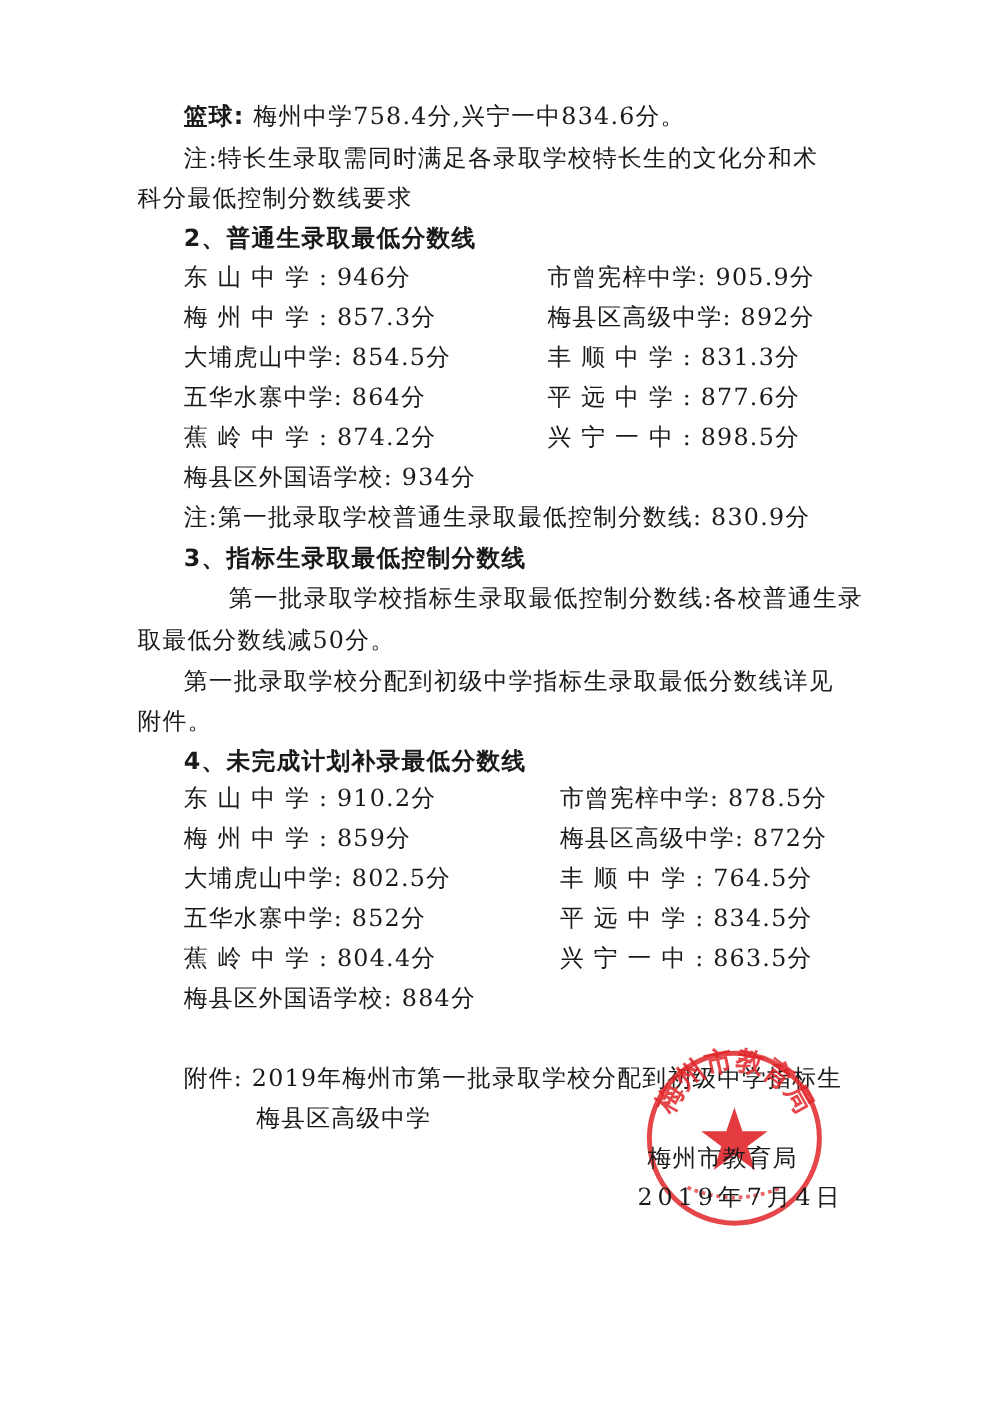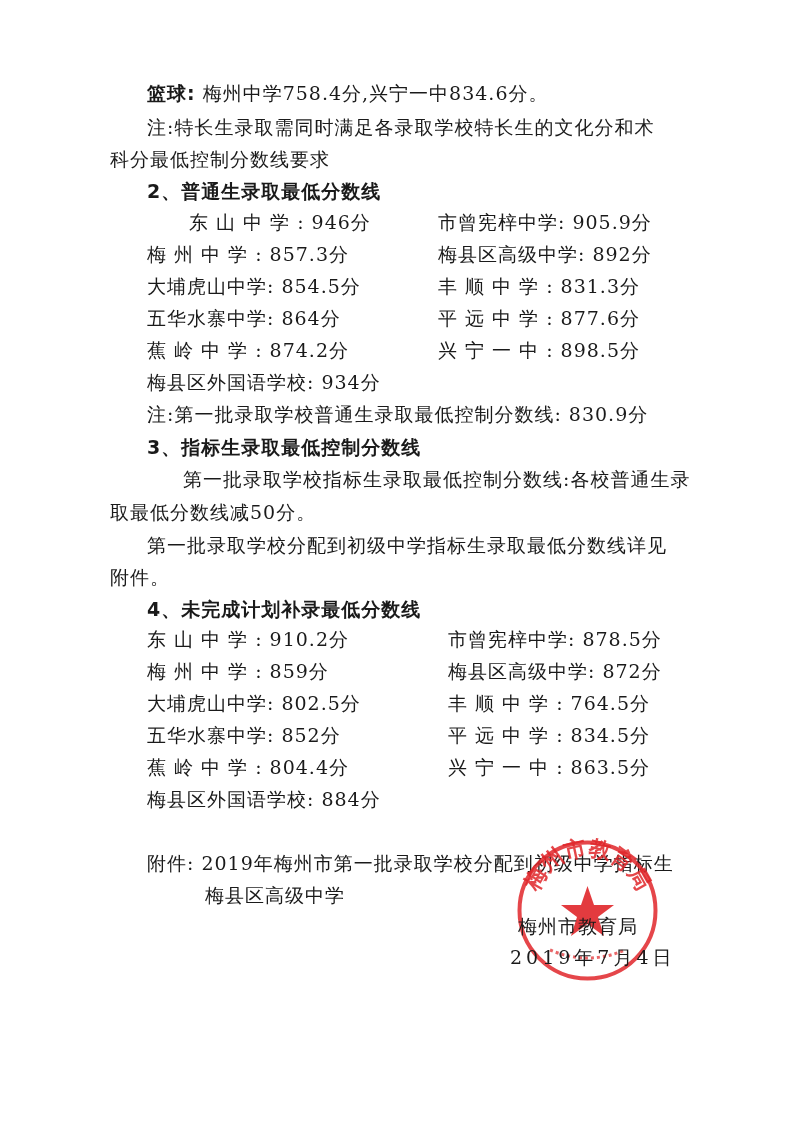--- a/index.html
+++ b/index.html
@@ -21,21 +21,21 @@
 
   <div class="line" style="left:147px; top:80px;">
     <span class="heading">篮球:</span><span> 梅州中学758.4分,兴宁一中834.6分。</span>
   </div>
 
   <div class="line" style="left:147px; top:114px;">注:特长生录取需同时满足各录取学校特长生的文化分和术</div>
   <div class="line" style="left:110px; top:146px;">科分最低控制分数线要求</div>
 
   <div class="line heading" style="left:147px; top:178px;">2、普通生录取最低分数线</div>
 
-  <div class="line col-left" style="top:209px;margin-left:42px;">东 山 中 学 : 946分</div>
+  <div class="line col-left" style="top:209px;">东 山 中 学 : 946分</div>
   <div class="line col-right" style="top:209px;">市曾宪梓中学: 905.9分</div>
   <div class="line col-left" style="top:241px;">梅 州 中 学 : 857.3分</div>
   <div class="line col-right" style="top:241px;">梅县区高级中学: 892分</div>
   <div class="line col-left" style="top:273px;">大埔虎山中学: 854.5分</div>
   <div class="line col-right" style="top:273px;">丰 顺 中 学 : 831.3分</div>
   <div class="line col-left" style="top:305px;">五华水寨中学: 864分</div>
   <div class="line col-right" style="top:305px;">平 远 中 学 : 877.6分</div>
   <div class="line col-left" style="top:337px;">蕉 岭 中 学 : 874.2分</div>
   <div class="line col-right" style="top:337px;">兴 宁 一 中 : 898.5分</div>
   <div class="line col-left" style="top:369px;">梅县区外国语学校: 934分</div>

